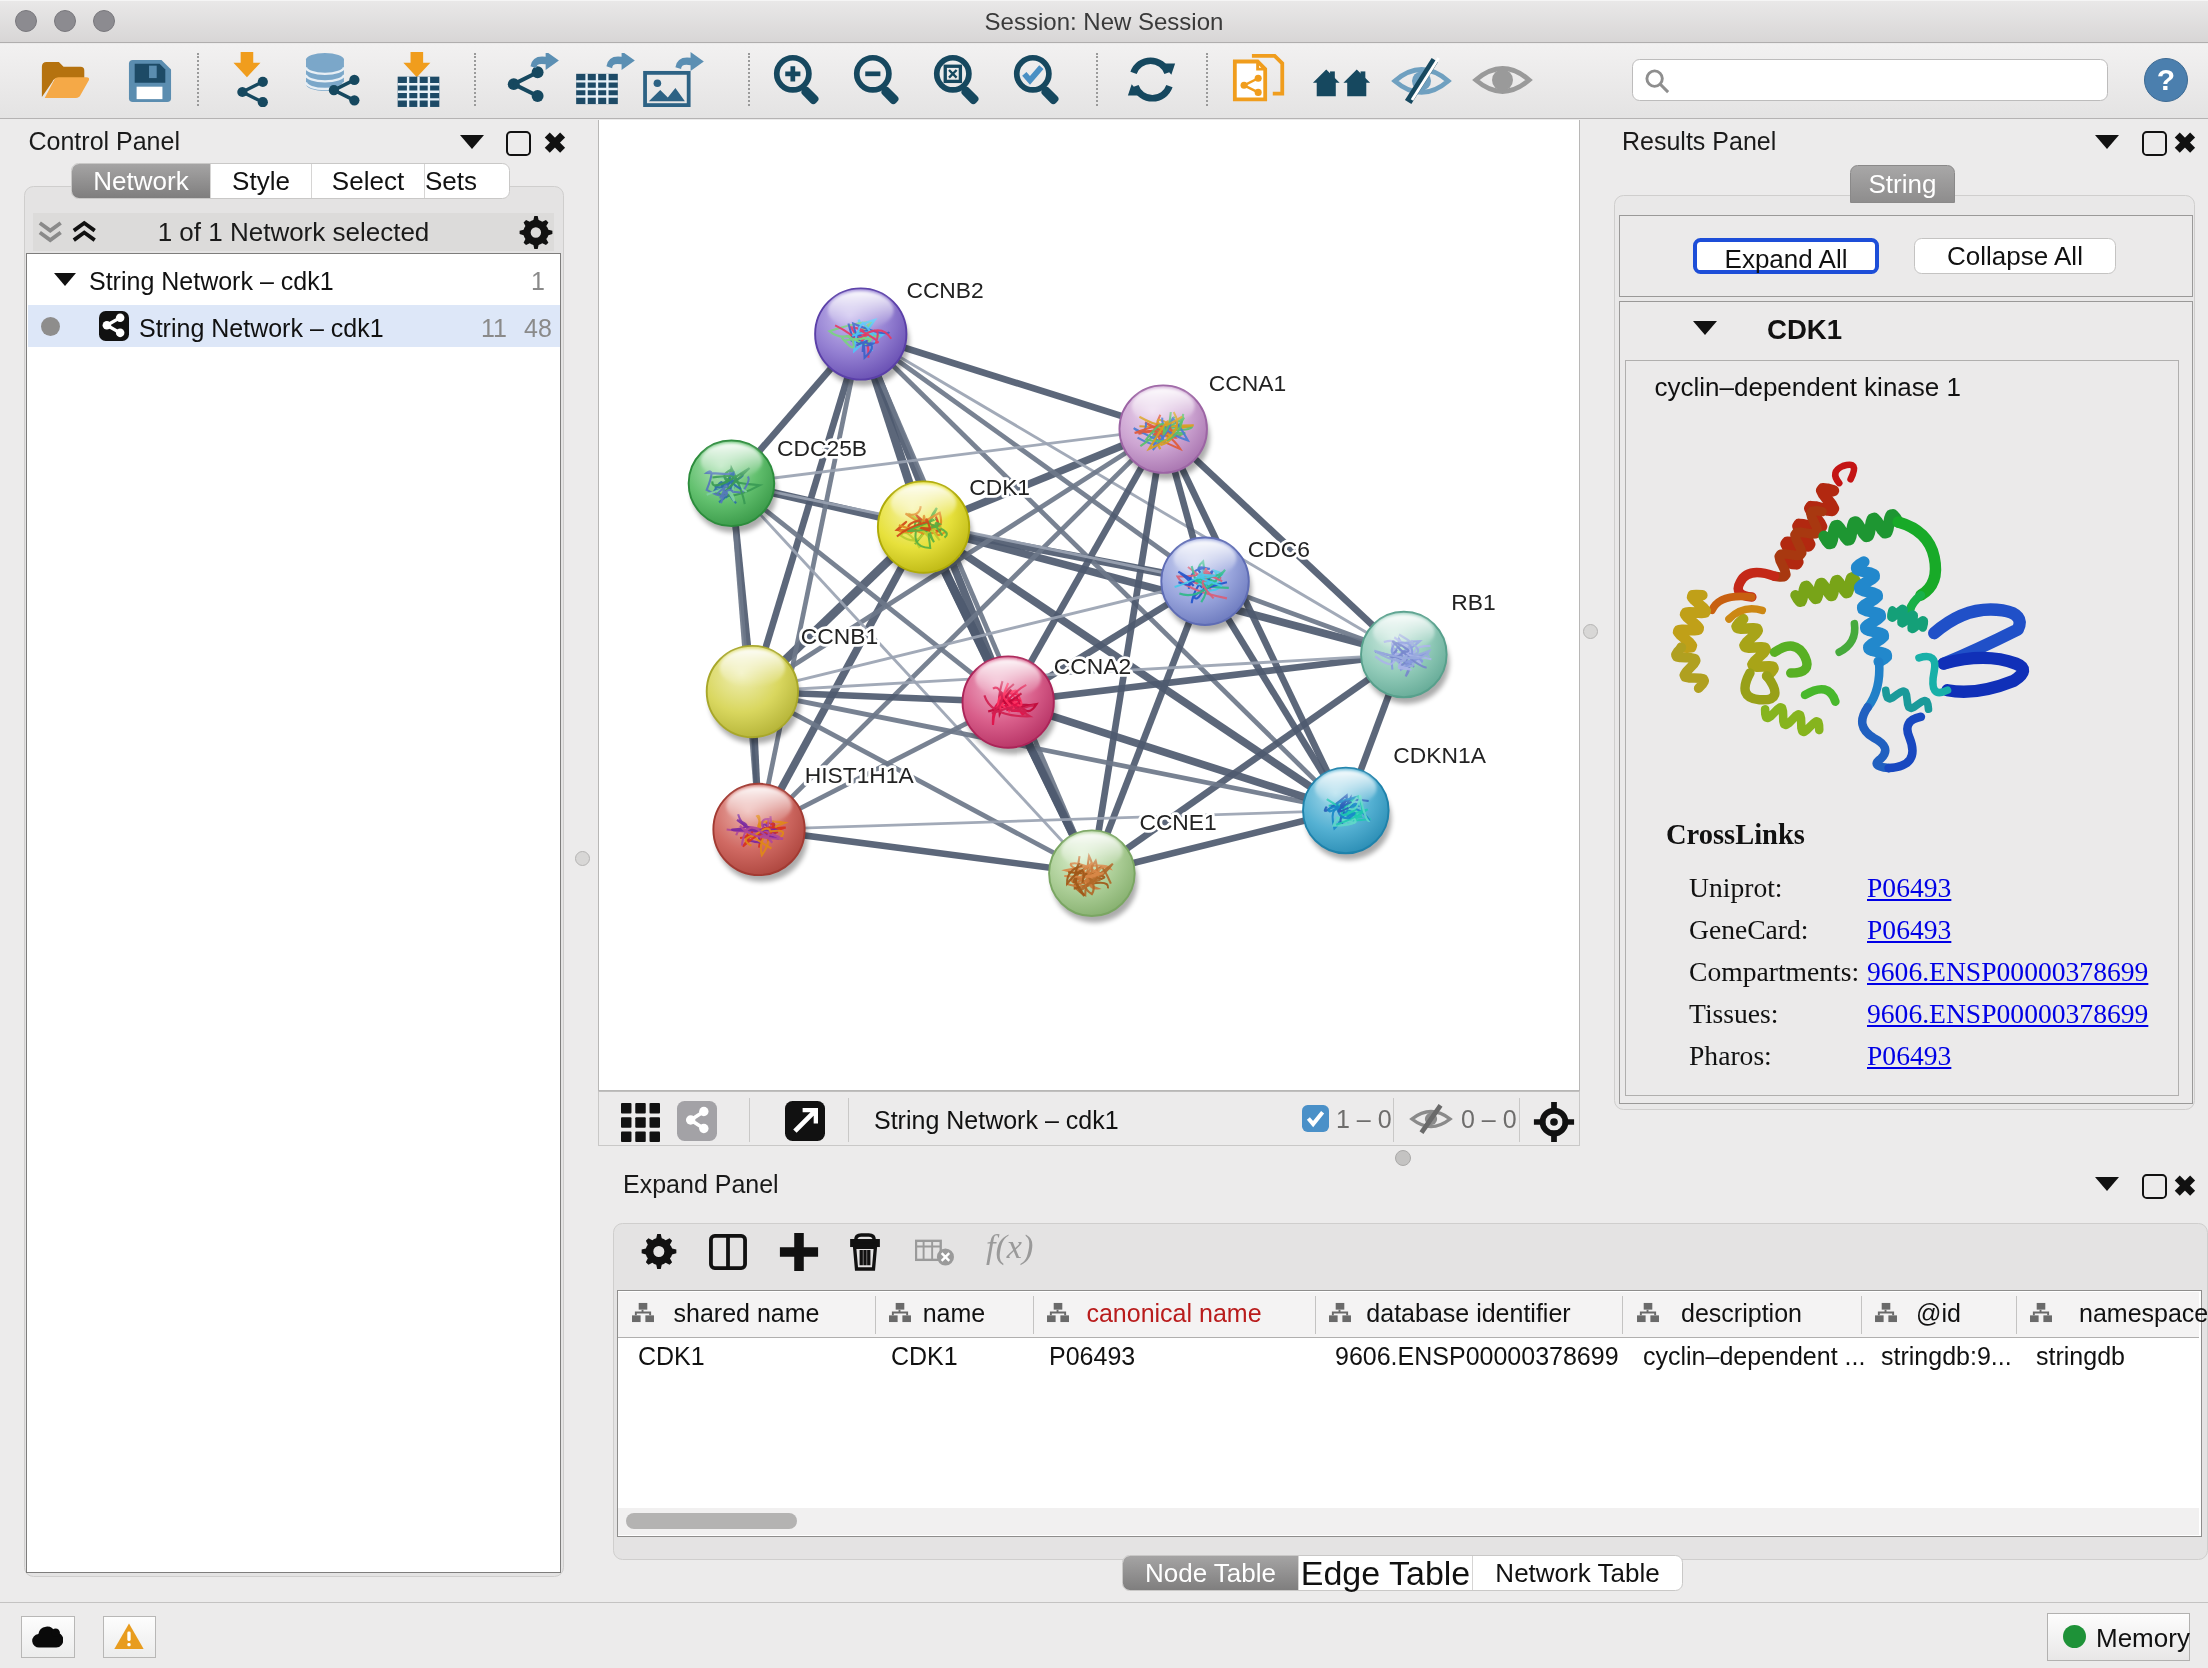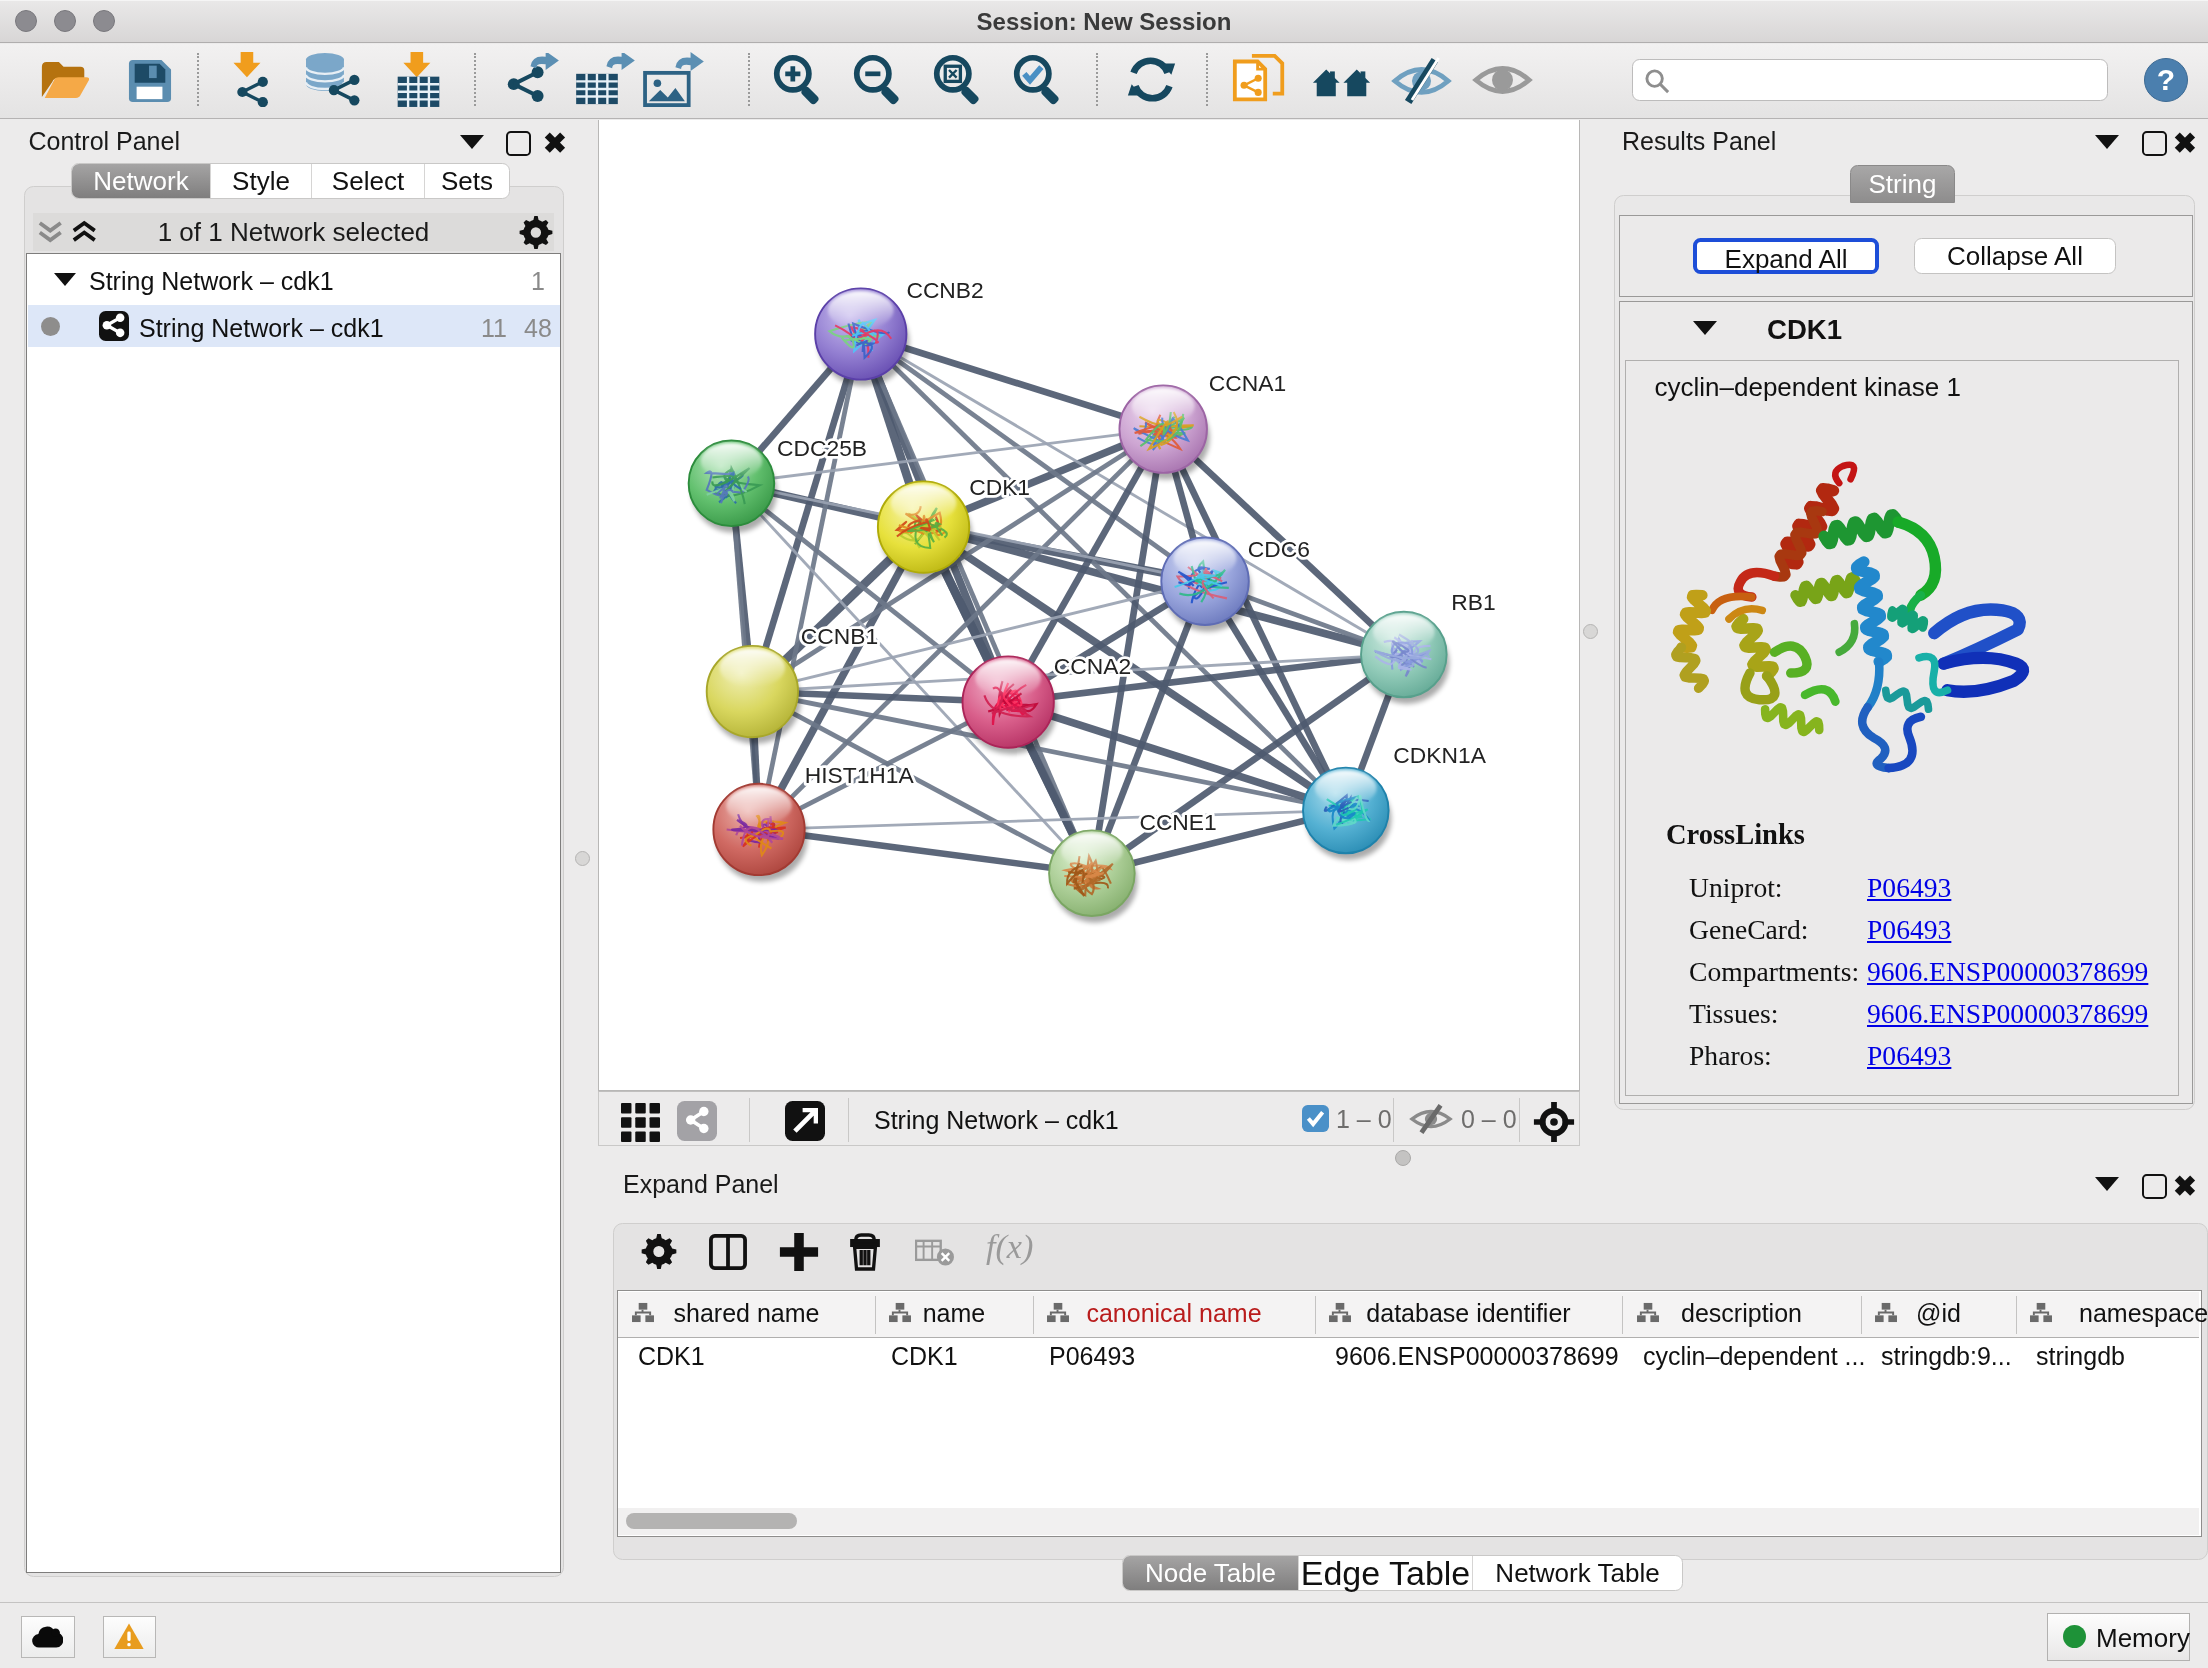--- a/index.html
+++ b/index.html
@@ -6,21 +6,21 @@
 .panel-title{font-size:25px;color:#1a1a1a}
 .tri-down{width:0;height:0;border-left:12.4px solid transparent;border-right:12.4px solid transparent;border-top:14.3px solid #111}
 .sq{width:25px;height:25px;border:2.9px solid #111;border-radius:4.8px}
 .xx{font-size:28.5px;font-weight:bold;color:#111;line-height:25px}
 </style></head><body>
 
 <div class="abs" style="left:0;top:0;width:2208px;height:43px;background:linear-gradient(#e9e8e8,#d8d6d6);border-bottom:1px solid #b0aeae;border-top:1px solid #f5f5f5">
  <div class="abs" style="left:15px;top:8.6px;width:22px;height:22px;border-radius:50%;background:#8c8b90;border:1px solid #79787d"></div>
  <div class="abs" style="left:54px;top:8.6px;width:22px;height:22px;border-radius:50%;background:#8c8b90;border:1px solid #79787d"></div>
  <div class="abs" style="left:93px;top:8.6px;width:22px;height:22px;border-radius:50%;background:#8c8b90;border:1px solid #79787d"></div>
- <div class="abs" style="left:0;top:6.7px;width:2208px;text-align:center;font-size:24px;font-weight:bold;color:#3a3a3a">Session: New Session</div>
+ <div class="abs" style="left:0;top:6.7px;width:2208px;text-align:center;font-size:24px;font-weight:normal;color:#3a3a3a">Session: New Session</div>
 </div>
 
 <div class="abs" style="left:0;top:44px;width:2208px;height:75px;background:linear-gradient(#f2f1f1,#e4e3e3);border-bottom:1.9px solid #b5b3b3">
 </div>
 <svg class="abs" style="left:40px;top:59px" width="49" height="42" viewBox="0 0 52 44">
     <path d="M2 40 L2 8 Q2 3 7 3 L20 3 L25 8 L43 8 Q47 8 47 12 L47 20 L19 20 Q15 20 13 24 Z" fill="#b5720f"></path>
     <path d="M5 41 L15 22 Q16 19 20 19 L49 19 Q53 19 52 22 L43 38 Q42 41 38 41 Z" fill="#f5a947"></path>
   </svg>
 <svg class="abs" style="left:127px;top:58px" width="46" height="44" viewBox="0 0 48 46">
     <path d="M2 6 Q2 2 6 2 L36 2 L46 12 L46 42 Q46 46 42 46 L6 46 Q2 46 2 42 Z" fill="#5b8db0"></path>
@@ -181,21 +181,21 @@
 <div class="abs tri-down" style="left:460px;top:135px"></div>
 <div class="abs sq" style="left:506px;top:131px"></div>
 <div class="abs xx" style="left:543px;top:131px">✖</div>
 
 <div class="abs" style="left:24px;top:186px;width:540px;height:1391px;background:#e4e3e3;border:1px solid #cfcecd;border-radius:9.5px"></div>
 
 <div class="abs" style="left:71px;top:163px;width:439px;height:36px;background:#fff;border:1px solid #c9c8c7;border-radius:7.6px;display:flex">
   <div style="width:138px;background:linear-gradient(#a5a4a4,#7f7e7e);border-radius:6.7px 0 0 6.7px;color:#fff;font-size:26px;text-align:center;line-height:34px">Network</div>
   <div style="width:101px;border-left:1px solid #d6d5d4;font-size:26px;text-align:center;line-height:34px;color:#111">Style</div>
   <div style="width:113px;border-left:1px solid #d6d5d4;font-size:26px;text-align:center;line-height:34px;color:#111">Select</div>
-  <div style="flex:1;border-left:1px solid #d6d5d4;font-size:26px;text-align:center;line-height:34px;color:#111">Sets</div>
+  <div style="flex:1;border-left:1px solid #d6d5d4;font-size:26px;text-align:left;line-height:34px;color:#111">Sets</div>
 </div>
 
 <div class="abs" style="left:33px;top:213px;width:521px;height:38px;background:#dcdbda;color:#1a1a1a;font-size:26px;text-align:center;line-height:38px">1 of 1 Network selected</div>
 <svg class="abs" style="left:36px;top:220px" width="28.5" height="25" viewBox="0 0 30 26">
     <g fill="none" stroke="#8a8a8a" stroke-width="4">
       <path d="M4 3 L15 11 L26 3"></path>
       <path d="M4 13 L15 21 L26 13"></path>
     </g>
   </svg>
 <svg class="abs" style="left:70px;top:220px" width="28.5" height="25" viewBox="0 0 30 26">

